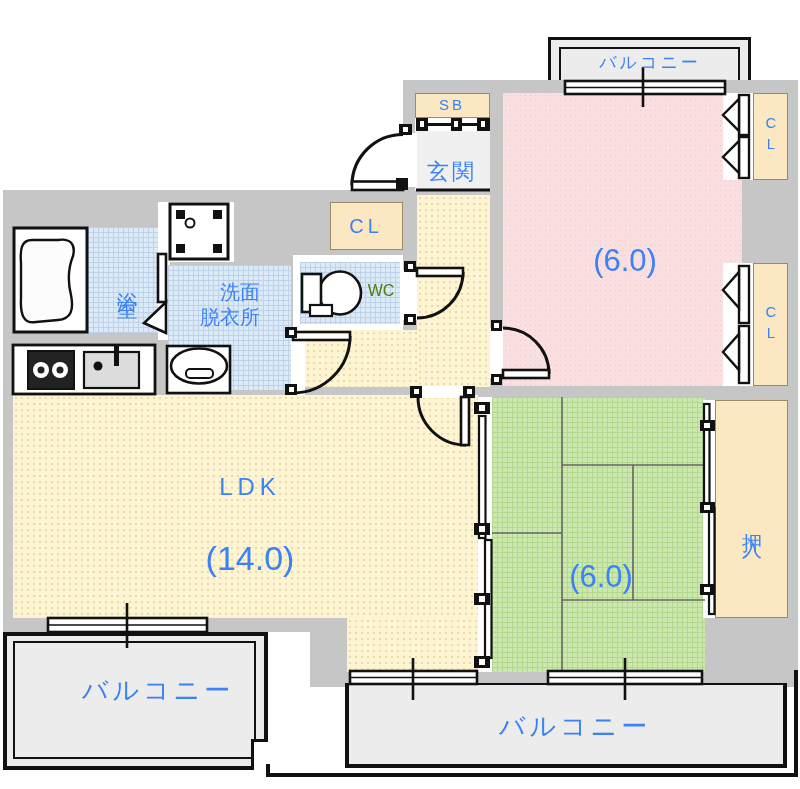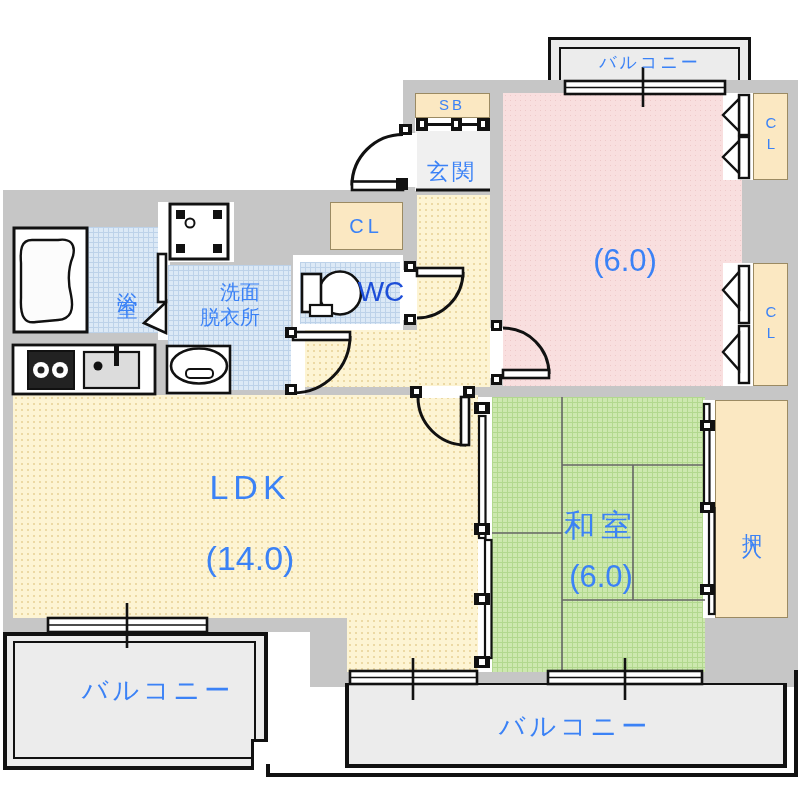--- a/index.html
+++ b/index.html
@@ -253,30 +253,29 @@
 
     <g>
       <ellipse cx="340" cy="293" rx="21" ry="21.5" fill="#fff" stroke="#111" stroke-width="2.6"></ellipse>
       <rect x="302" y="274" width="19" height="38" fill="#fff" stroke="#111" stroke-width="2.6"></rect>
       <rect x="310" y="305" width="22" height="11" fill="#fff" stroke="#111" stroke-width="2.2"></rect>
     </g>
   </svg>
 
   <div class="lbl" style="left:625px;top:261px;font-size:31px;">(6.0)</div>
 
-  <div class="lbl" style="left:250px;top:487px;font-size:34px;letter-spacing:5px;text-align:right;">LDK</div>
+  <div class="lbl" style="left:250px;top:487px;font-size:24px;letter-spacing:5px;text-align:right;">LDK</div>
   <div class="lbl" style="left:250px;top:538px;font-size:34px;margin-top:20px;">(14.0)</div>
 
-  <div class="lbl" style="left:601px;top:526px;font-size:31px;letter-spacing:6px;">和室</div>
   <div class="lbl" style="left:601px;top:577px;font-size:31px;">(6.0)</div>
 
   <div class="lbl" style="left:452px;top:172px;font-size:22px;letter-spacing:3px;">玄関</div>
   <div class="lbl" style="left:452px;top:105px;font-size:15px;letter-spacing:3px;">SB</div>
   <div class="lbl" style="left:366px;top:226px;font-size:20px;letter-spacing:4px;">CL</div>
-  <div class="lbl" style="left:381px;top:291px;font-size:28px;color:#1d4ed8;">WC</div>
+  <div class="lbl" style="left:381px;top:291px;font-size:16px;color:#4d7c0f;">WC</div>
   <div class="lbl vtext" style="left:127px;top:281px;font-size:21px;letter-spacing:6px;">浴室</div>
   <div class="lbl" style="left:230px;top:305px;font-size:20px;text-align:right;">洗面
 脱衣所</div>
   <div class="lbl vtext" style="left:752px;top:522px;font-size:20px;letter-spacing:5px;">押入</div>
   <div class="lbl vtext" style="left:770px;top:135px;font-size:15px;letter-spacing:4px;">CL</div>
   <div class="lbl vtext" style="left:770px;top:324px;font-size:15px;letter-spacing:4px;">CL</div>
 
   <div class="lbl" style="left:650px;top:63px;font-size:17px;letter-spacing:3px;">バルコニー</div>
   <div class="lbl" style="left:158px;top:690px;font-size:26px;letter-spacing:4px;">バルコニー</div>
   <div class="lbl" style="left:575px;top:726px;font-size:26px;letter-spacing:4px;">バルコニー</div>

